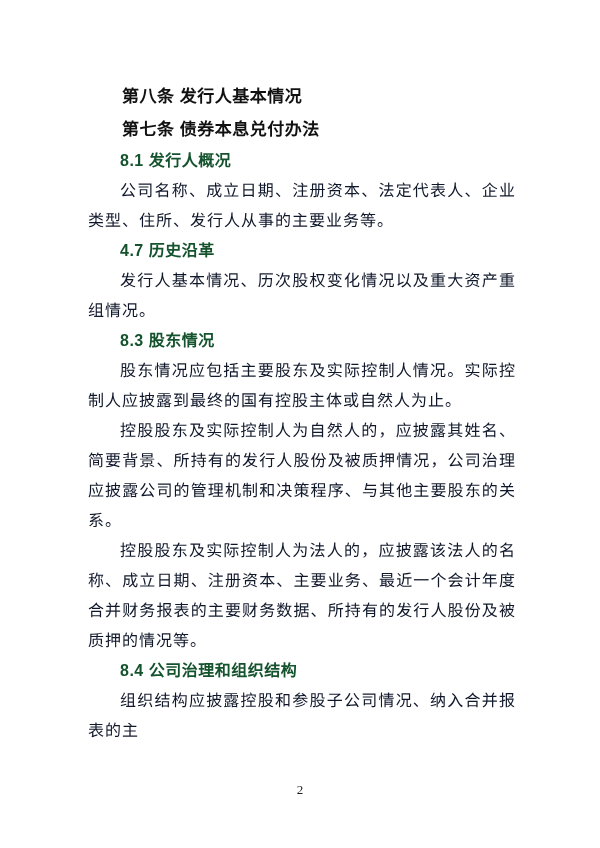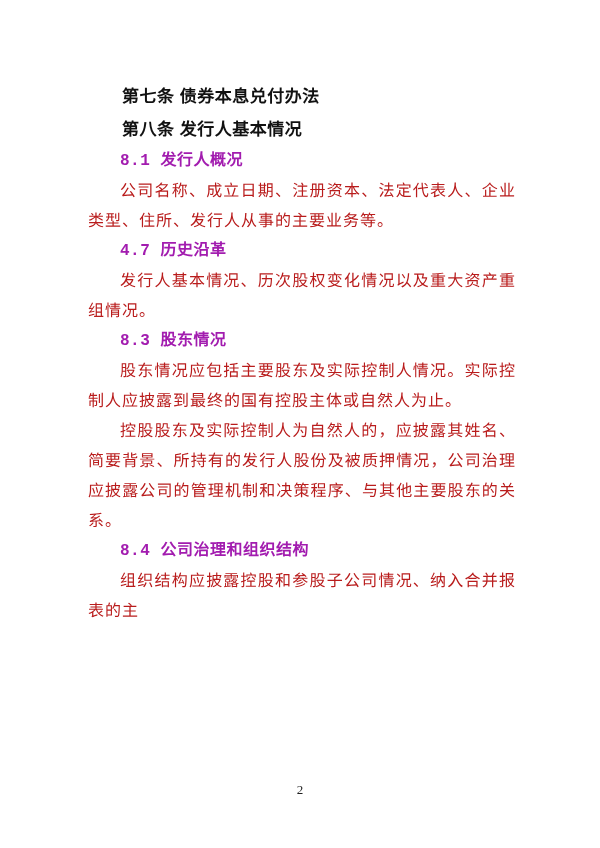--- a/index.html
+++ b/index.html
@@ -30,58 +30,59 @@
   }
   .chapter {
     font-family: "Liberation Sans", sans-serif;
     font-weight: 700;
     font-size: 17px;
     line-height: 33px;
     color: #111111;
     letter-spacing: 0.5px;
   }
   .section {
-    font-family: Liberation Mono, monospace;
+    font-family: Liberation Sans, sans-serif;
     font-weight: 700;
     font-size: 16px;
-    color: #a21caf;
+    color: #14532d;
     letter-spacing: 0.5px;
   }
   .para {
     font-family: "Liberation Serif", serif;
     text-align: justify;
     letter-spacing: 1px;
-    color: #b91c1c;
+    color: #0f172a;
   }
   .footer {
     position: absolute;
     top: 780px;
     left: 0;
     width: 600px;
     text-align: center;
   }
   .pagenum {
     font-family: "Liberation Serif", serif;
     font-size: 13px;
     color: #1f1f1f;
   }
 </style>
 </head>
 <body>
 
 <div class="doc-page">
   <div class="content">
+    <p class="block chapter">第八条 发行人基本情况</p>
     <p class="block chapter">第七条 债券本息兑付办法</p>
-    <p class="block chapter">第八条 发行人基本情况</p>
     <p class="block section">8.1 发行人概况</p>
     <p class="block para">公司名称、成立日期、注册资本、法定代表人、企业类型、住所、发行人从事的主要业务等。</p>
     <p class="block section">4.7 历史沿革</p>
     <p class="block para">发行人基本情况、历次股权变化情况以及重大资产重组情况。</p>
     <p class="block section">8.3 股东情况</p>
     <p class="block para">股东情况应包括主要股东及实际控制人情况。实际控制人应披露到最终的国有控股主体或自然人为止。</p>
     <p class="block para">控股股东及实际控制人为自然人的，应披露其姓名、简要背景、所持有的发行人股份及被质押情况，公司治理应披露公司的管理机制和决策程序、与其他主要股东的关系。</p>
+    <p class="block para">控股股东及实际控制人为法人的，应披露该法人的名称、成立日期、注册资本、主要业务、最近一个会计年度合并财务报表的主要财务数据、所持有的发行人股份及被质押的情况等。</p>
     <p class="block section">8.4 公司治理和组织结构</p>
     <p class="block para">组织结构应披露控股和参股子公司情况、纳入合并报表的主</p>
   </div>
   <div class="footer">
     <span class="pagenum">2</span>
   </div>
 </div>
 
 </body></html>

